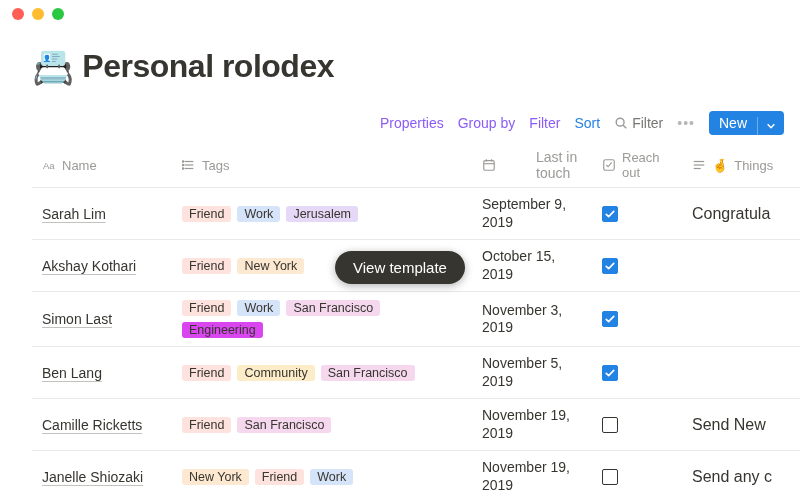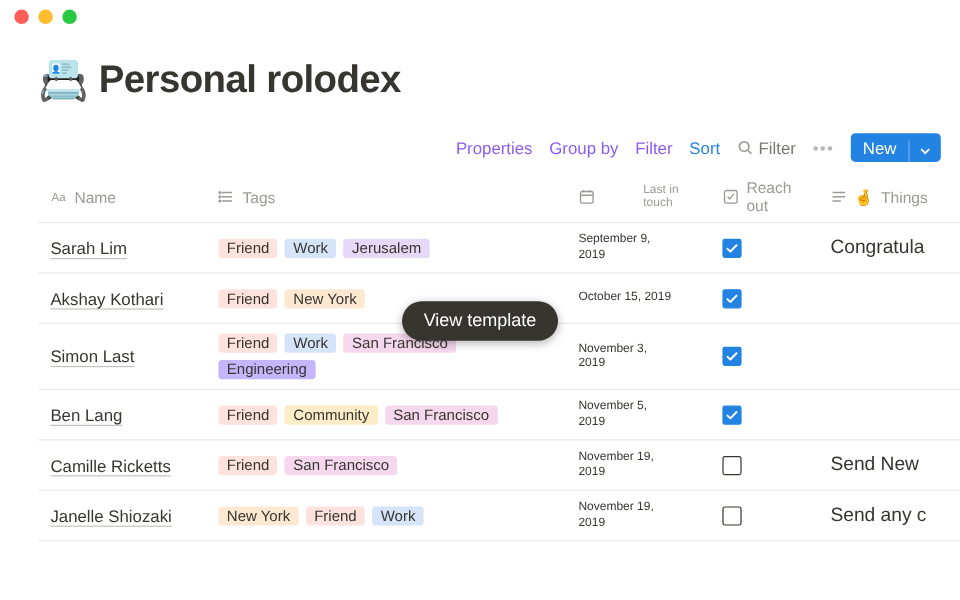--- a/index.html
+++ b/index.html
@@ -25,21 +25,21 @@
   .new-btn { display: inline-flex; align-items: flex-end; background: #2383e2; color: #fff; border-radius: 4px; overflow: hidden; cursor: pointer; }
   .new-btn .lbl { padding: 4px 10px; font-weight: 500; font-size: 14px; }
   .new-btn .chev { padding: 4px 8px; border-left: 1px solid rgba(255,255,255,0.35); }
 
   .table { width: 100%; }
   .thead, .trow { display: flex; border-bottom: 1px solid #e9e9e7; }
   .thead { color: #9b9a97; font-size: 13px; }
   .cell { padding: 8px 10px; display: flex; align-items: center; gap: 6px; }
   .c-name { width: 140px; flex-shrink: 0; }
   .c-tags { width: 300px; flex-shrink: 0; }
-  .c-date { width: 120px; flex-shrink: 0; font-size: 10px; gap: 40px; }
+  .c-date { width: 120px; flex-shrink: 0; font-size: 14px; gap: 40px; }
   .c-check { width: 90px; flex-shrink: 0; }
   .c-things { width: 140px; flex-shrink: 0; overflow: hidden; white-space: nowrap; }
   .thead .cell { padding: 6px 10px; }
   .thead svg, .thead .ico { width: 14px; height: 14px; flex-shrink: 0; }
   .trow .c-name { font-size: 14px; text-decoration: underline; text-decoration-color: rgba(55,53,47,0.3); text-underline-offset: 3px; font-weight: 500; }
   .tags { display: flex; flex-wrap: wrap; gap: 6px; }
   .tag { font-size: 12.5px; padding: 1px 7px; border-radius: 3px; white-space: nowrap; }
   .trow { min-height: 42px; align-items: center; }
   .c-date .dmulti { display: flex; flex-direction: column; line-height: 1.25; }
   .checkbox { width: 16px; height: 16px; border: 1.6px solid #37352f; border-radius: 2px; display: inline-flex; align-items: center; justify-content: center; }
@@ -180,21 +180,21 @@
           </div>
           <div class="cell c-things"></div>
         </div>
         <div class="trow">
           <div class="cell c-name">Simon Last</div>
           <div class="cell c-tags">
             <div class="tags">
               <span class="tag" style="background: rgb(253, 226, 221);">Friend</span>
               <span class="tag" style="background: rgb(214, 228, 250);">Work</span>
               <span class="tag" style="background: rgb(245, 216, 238);">San Francisco</span>
-              <span class="tag" style="background: #c4b5fd;">Engineering</span>
+              <span class="tag" style="background: #d946ef;">Engineering</span>
             </div>
           </div>
           <div class="cell c-date">
             <div class="dmulti">
               <span>November 3,</span>
               <span>2019</span>
             </div>
           </div>
           <div class="cell c-check">
             <span class="checkbox checked">

